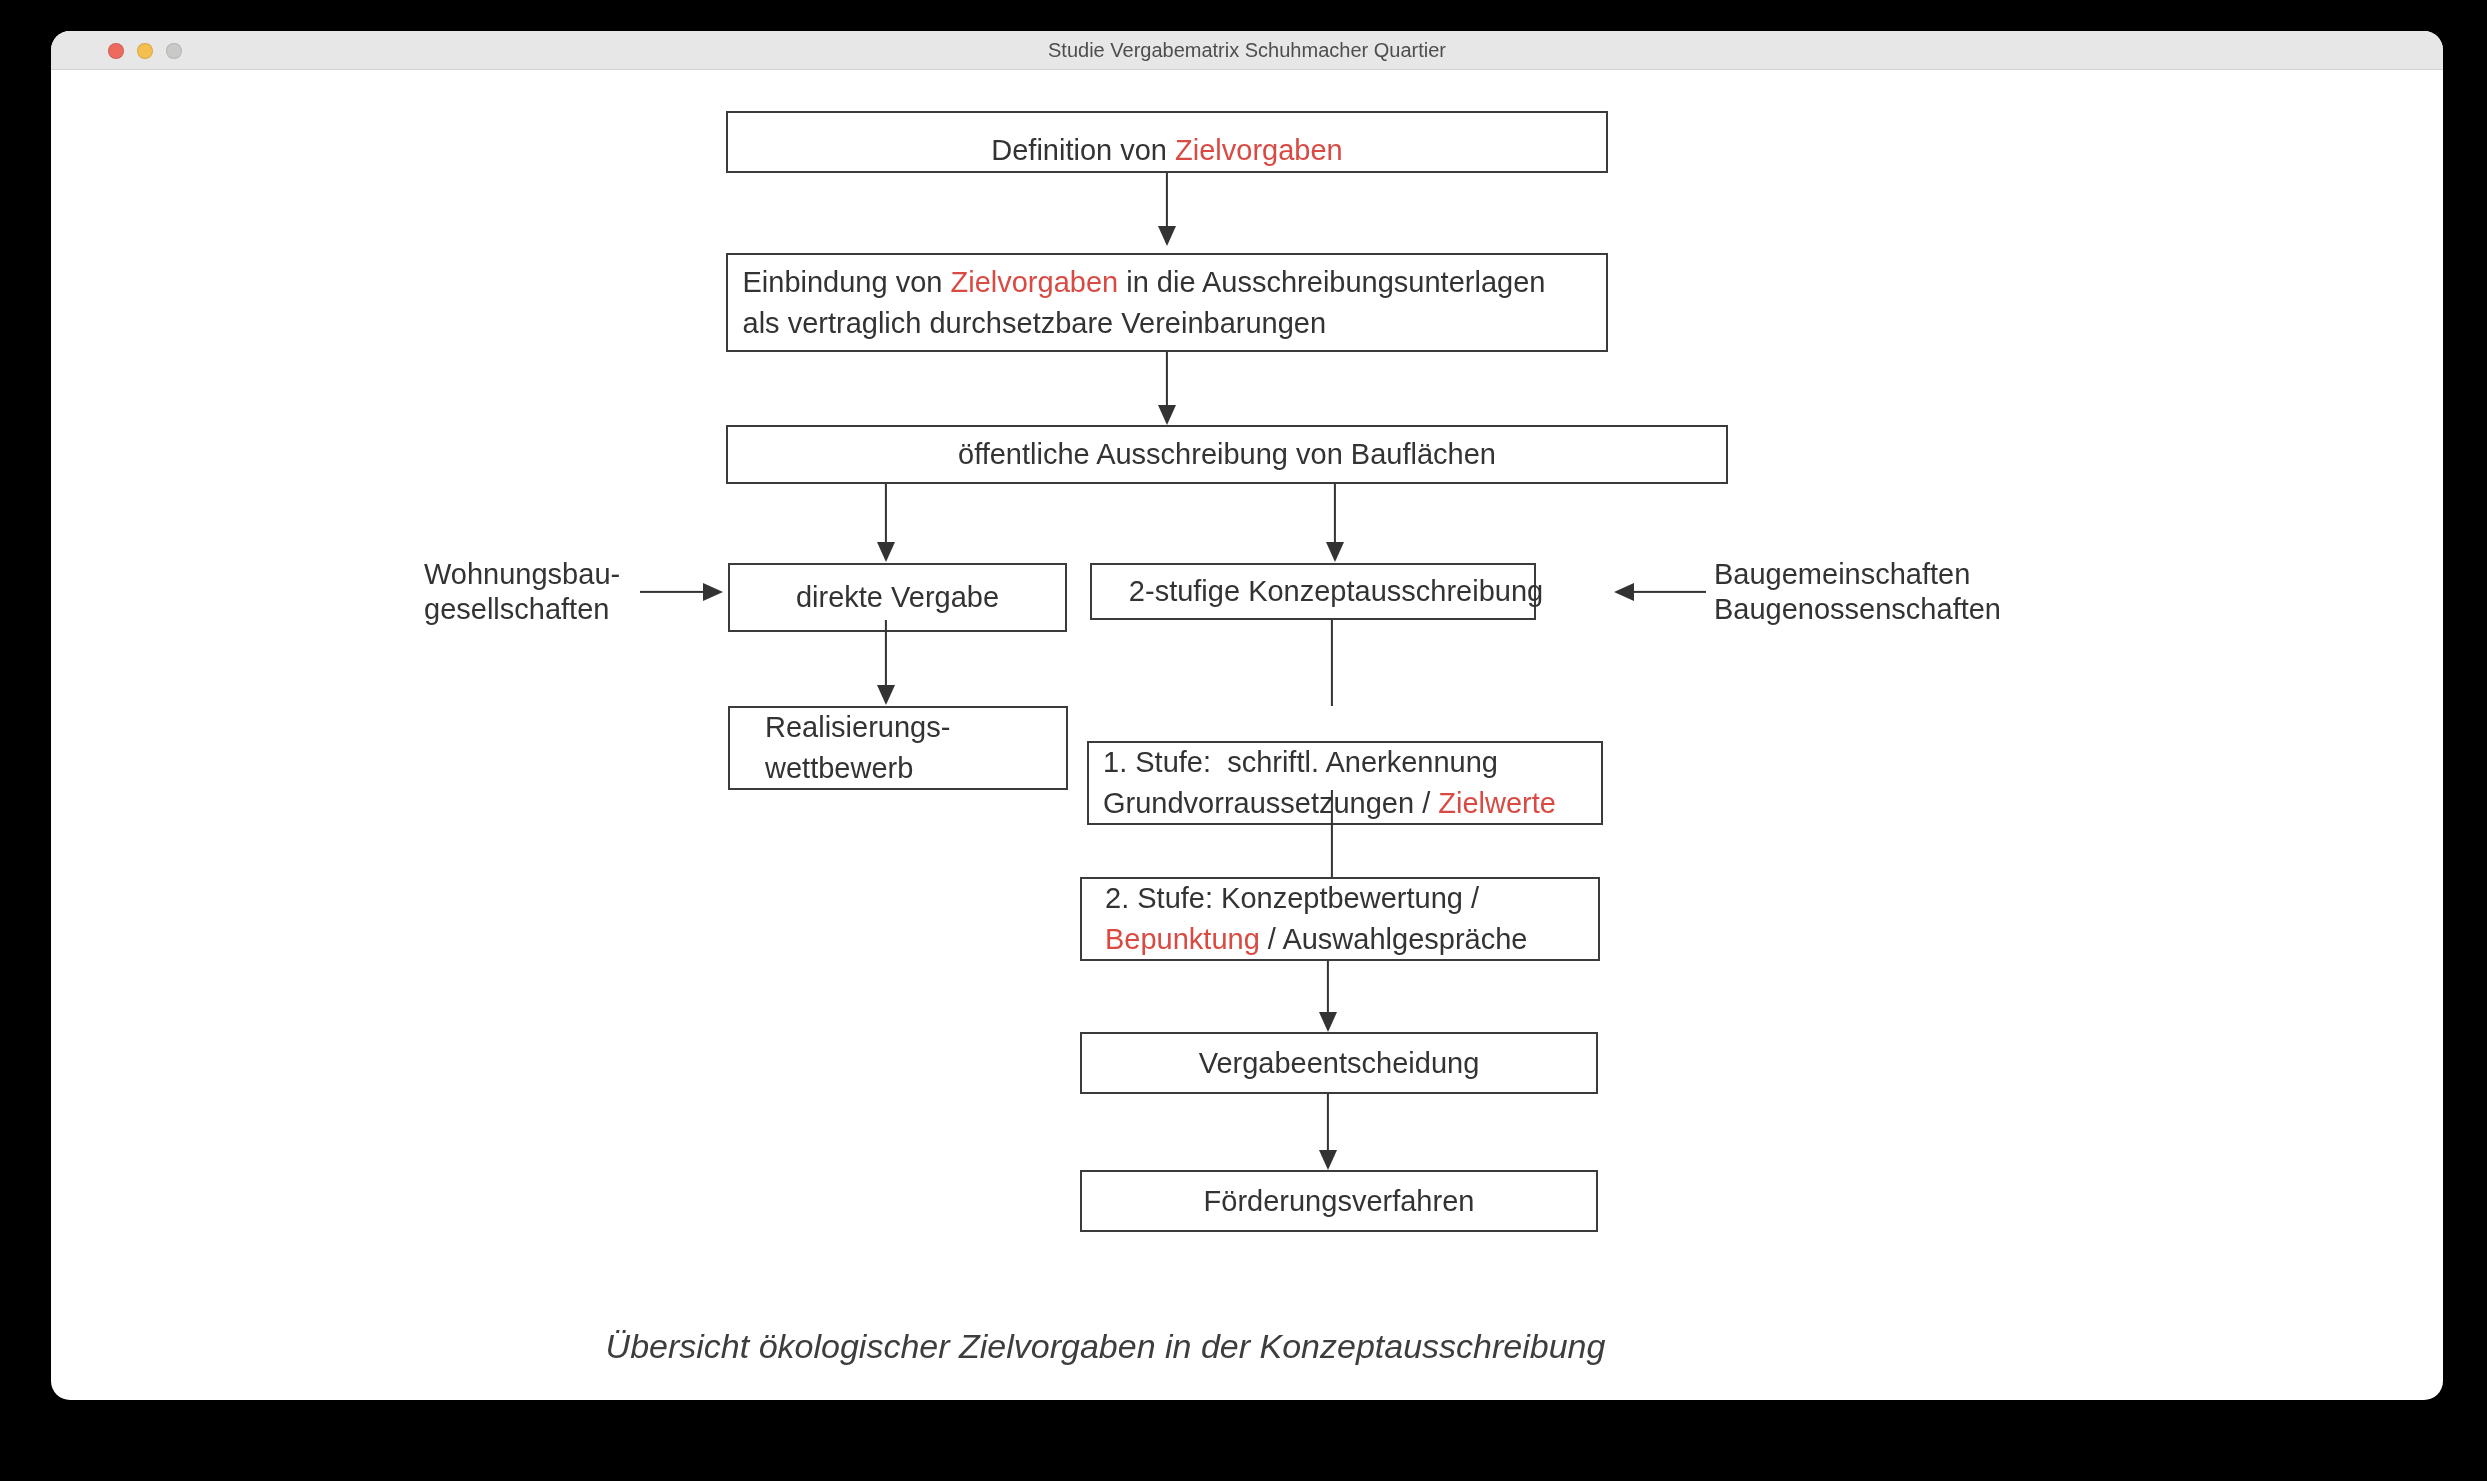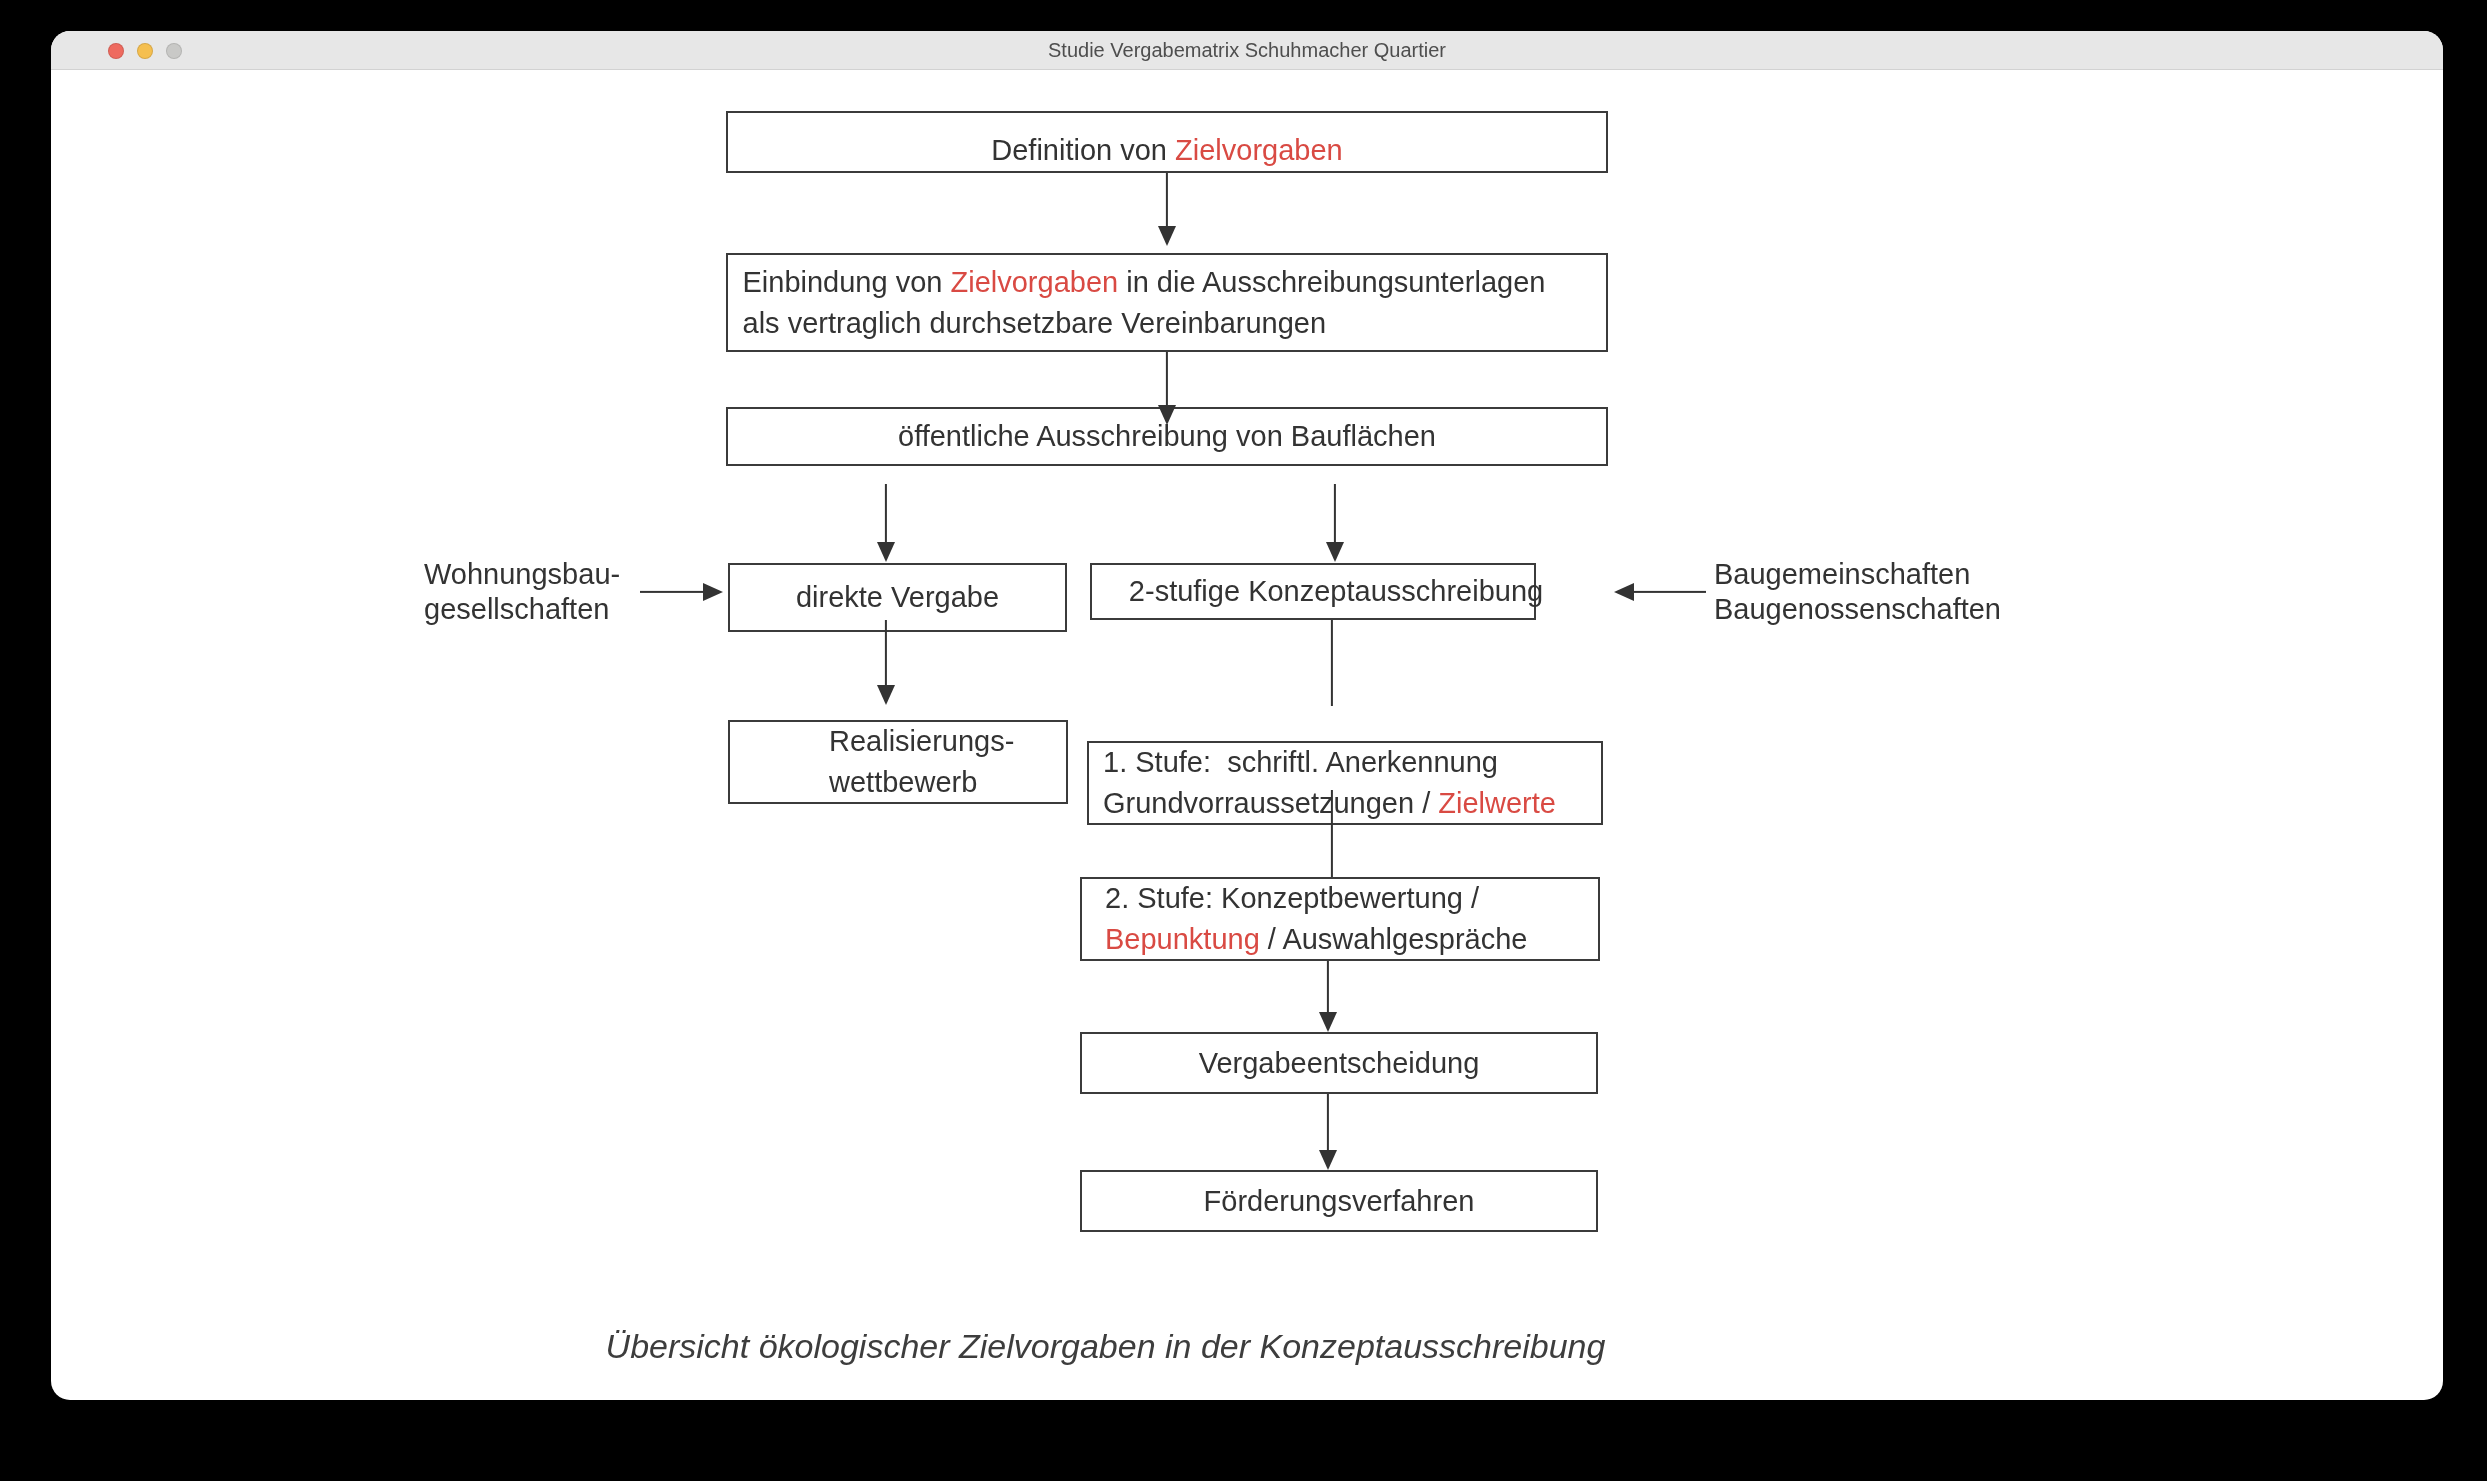--- a/index.html
+++ b/index.html
@@ -58,24 +58,24 @@
     white-space:nowrap;
   }
   .box.left{
     flex-direction:column;align-items:flex-start;justify-content:center;
     text-align:left;
   }
   .red{color:var(--red-text);}
   
   .b-definition   {left:675px; top:80px;  width:882px;height:62px;align-items:flex-end;}
   .b-einbindung   {left:675px; top:222px;  width:882px;height:99px;padding-left:14.5px;}
-  .b-oeffentlich  {left:675px; top:376px;  width:882px;height:59px;}
+  .b-oeffentlich  {left:675px; top:394px;  width:1002px;height:59px;}
   .b-direkte      {left:677px; top:532px;  width:339px; height:69px;}
   .b-konzept      {left:1039px;top:532px;  width:446px; height:57px;padding-left:46px;}
-  .b-realisierung {left:677px; top:689px;  width:340px; height:84px;padding-left:99px;}
+  .b-realisierung {left:677px; top:675px;  width:340px; height:84px;padding-left:35px;}
   .b-stufe1       {left:1036px;top:710px;  width:516px; height:84px;padding-left:14px;}
   .b-stufe2       {left:1029px;top:846px; width:520px; height:84px;padding-left:23px;}
   .b-vergabe      {left:1029px;top:1001px; width:518px; height:62px;}
   .b-foerderung   {left:1029px;top:1139px; width:518px; height:62px;}
   
   .varrow{position:absolute;width:19px;}
   .varrow .shaft{position:absolute;left:50%;transform:translateX(-50%);top:0;bottom:19px;width:2.2px;background:var(--line-color);}
   .varrow .head{position:absolute;left:50%;transform:translateX(-50%);bottom:0;width:0;height:0;
     border-left:9.4px solid transparent;border-right:9.4px solid transparent;border-top:20px solid var(--line-color);}
   .varrow.nohead .shaft{bottom:0;}

